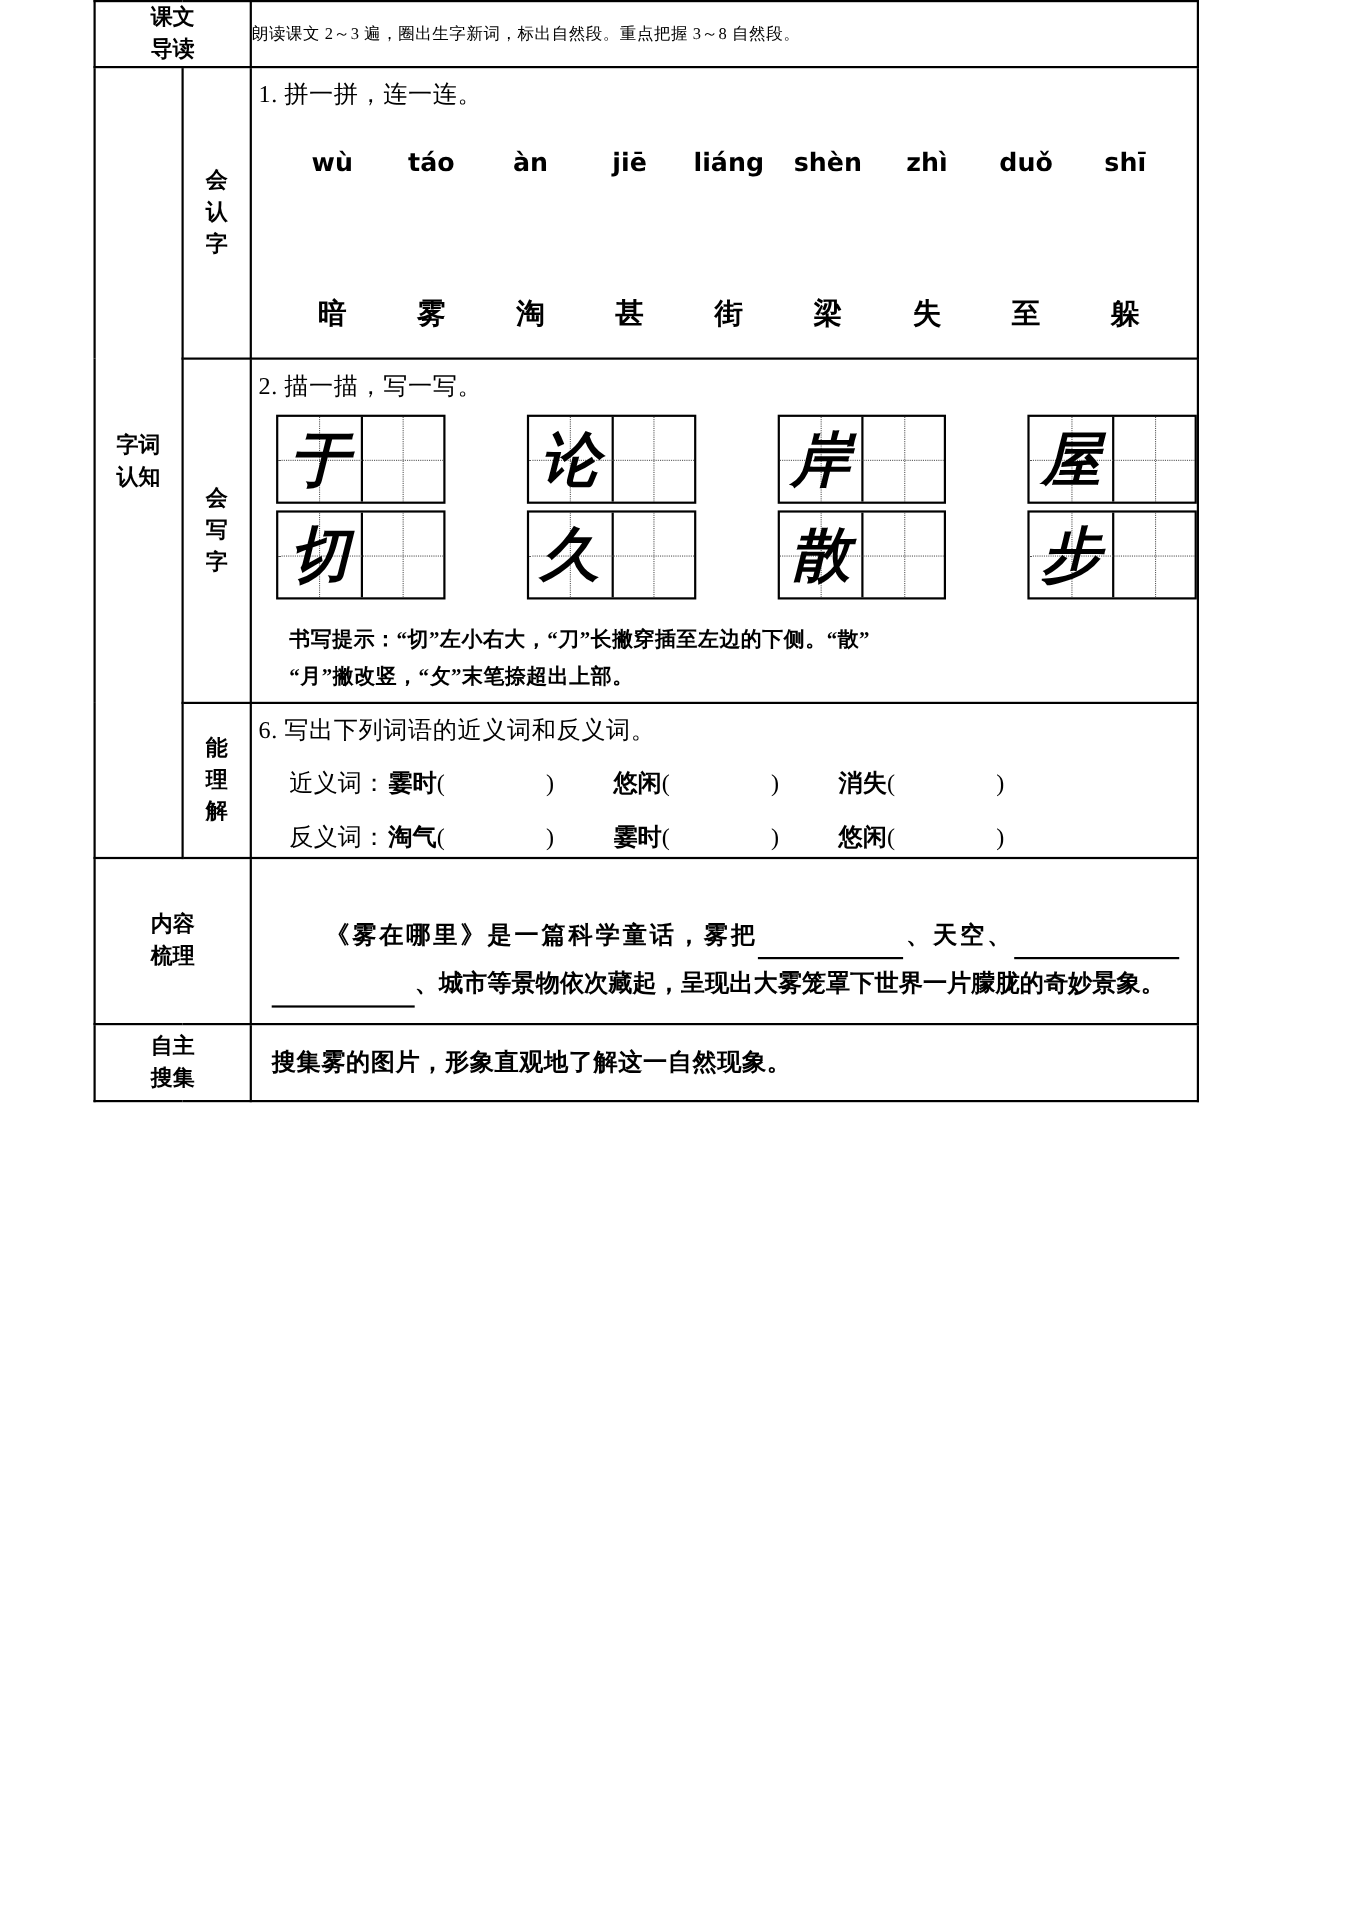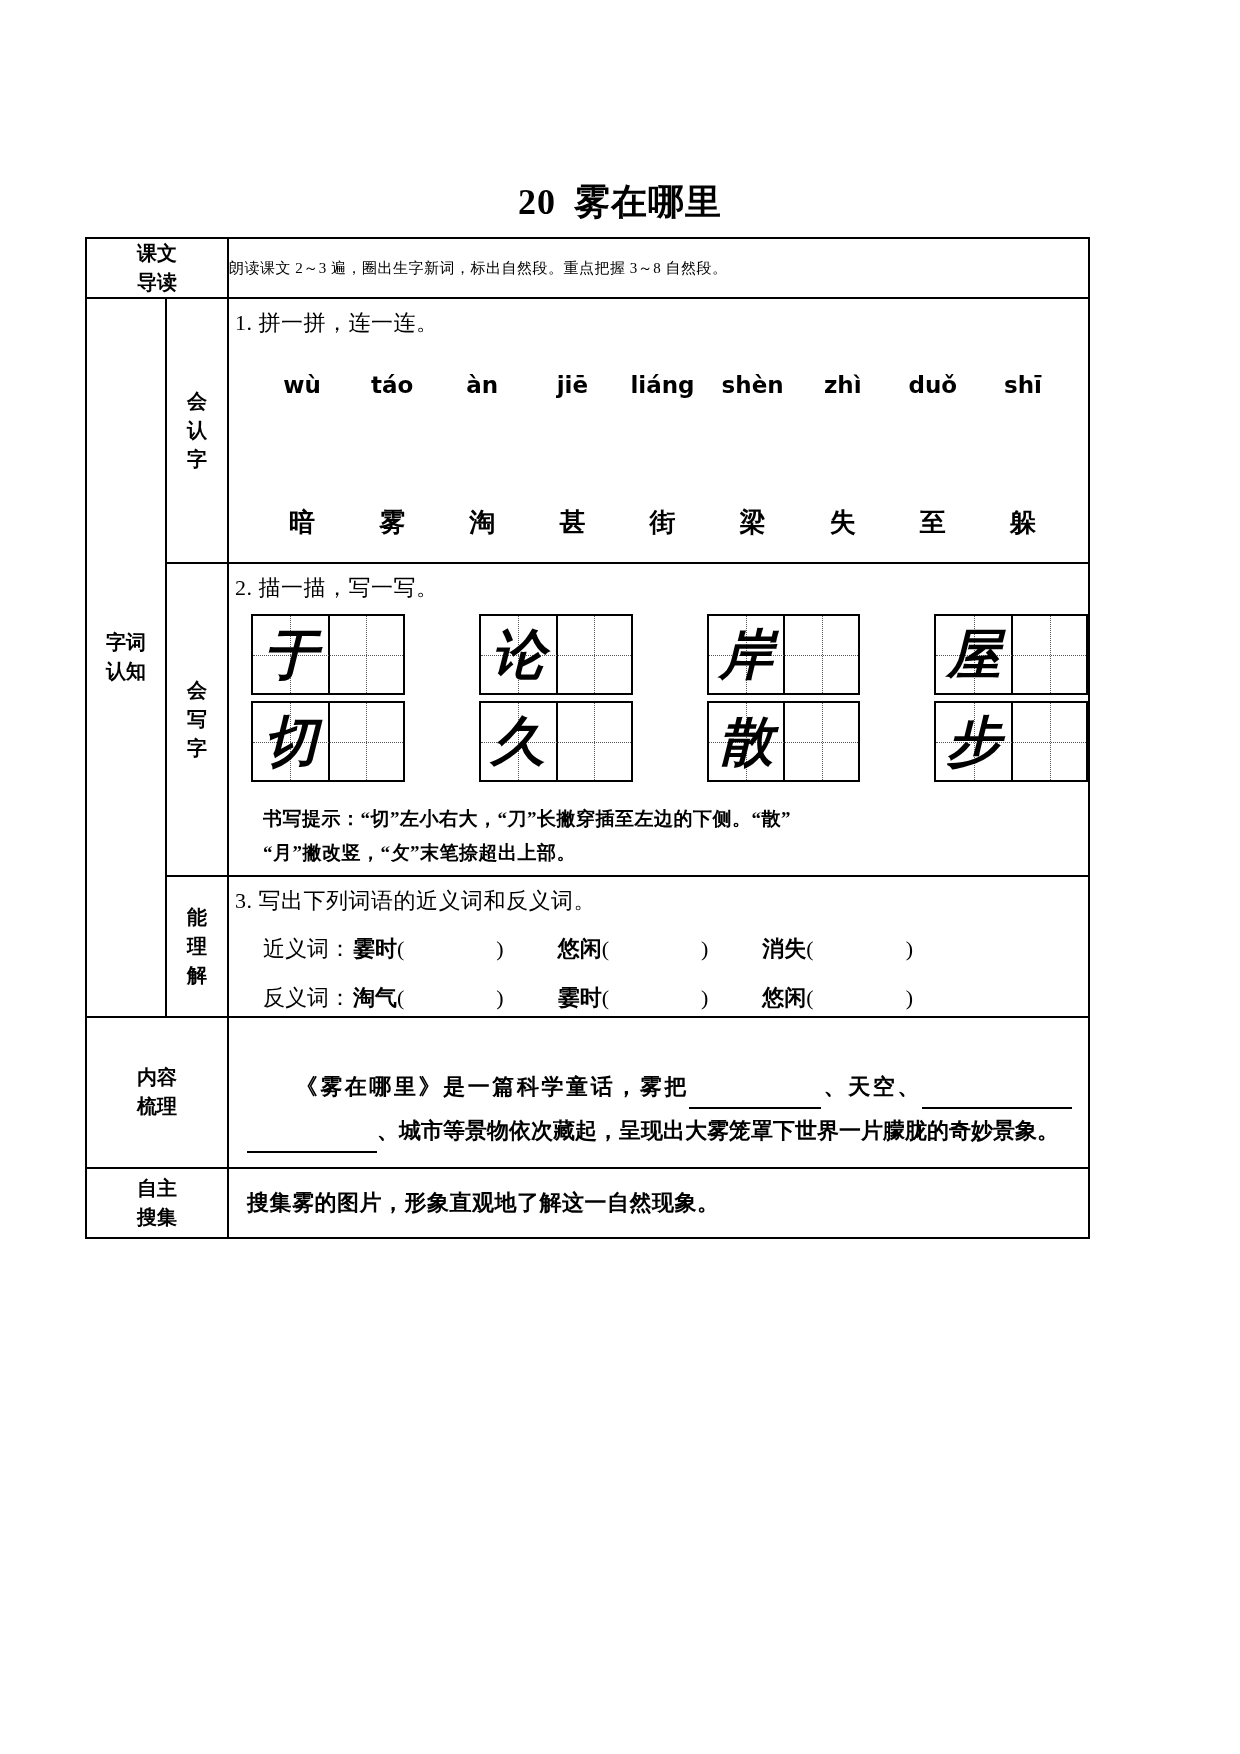--- a/index.html
+++ b/index.html
@@ -213,25 +213,20 @@
     font-size: 22px;
     padding: 16px 14px 16px 18px;
     letter-spacing: 0.5px;
   }
 </style>
 </head>
 <body>
 
 <div class="page">
 
-  <div class="title-wrap">
-    <div class="title">
-      <span class="num">20</span><span>雾在哪里</span>
-    </div>
-  </div>
 
   <table class="sheet">
     <colgroup>
       <col class="colA">
         <col class="colB">
         <col>
     </colgroup>
 
     <tbody>
         <tr>
@@ -342,21 +337,21 @@
       </td>
     </tr>
 
     <tr>
       <td class="label-cell label-stack-v">
         <span class="ch">能</span>
         <span class="ch">理</span>
         <span class="ch">解</span>
       </td>
       <td class="body-cell">
-        <div class="qline">3. 写出下列词语的近义词和反义词。</div>
+        <div class="qline">6. 写出下列词语的近义词和反义词。</div>
 
         <div class="syn-line">
           <span class="lead">近义词：</span><span class="syn-item">霎时</span><span>(</span><span class="blankparen"></span><span>)</span><span class="gap-lg"></span><span class="syn-item">悠闲</span><span>(</span><span class="blankparen"></span><span>)</span><span class="gap-lg"></span><span class="syn-item">消失</span><span>(</span><span class="blankparen"></span><span>)</span>
         </div>
 
         <div class="syn-line">
           <span class="lead">反义词：</span><span class="syn-item">淘气</span><span>(</span><span class="blankparen"></span><span>)</span><span class="gap-lg"></span><span class="syn-item">霎时</span><span>(</span><span class="blankparen"></span><span>)</span><span class="gap-lg"></span><span class="syn-item">悠闲</span><span>(</span><span class="blankparen"></span><span>)</span>
         </div>
       </td>
     </tr>

